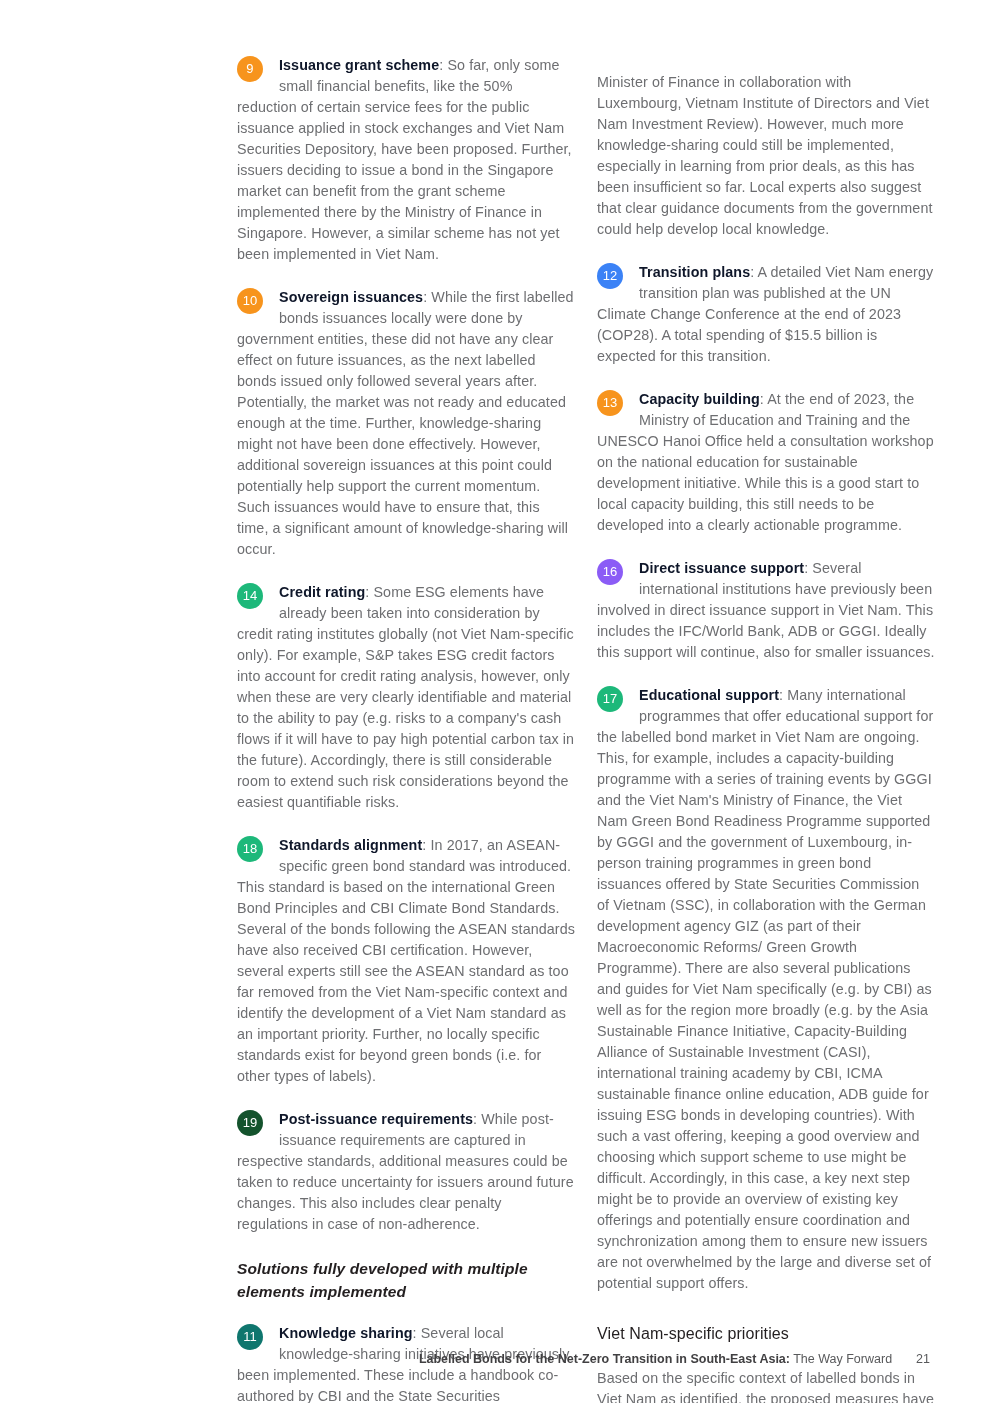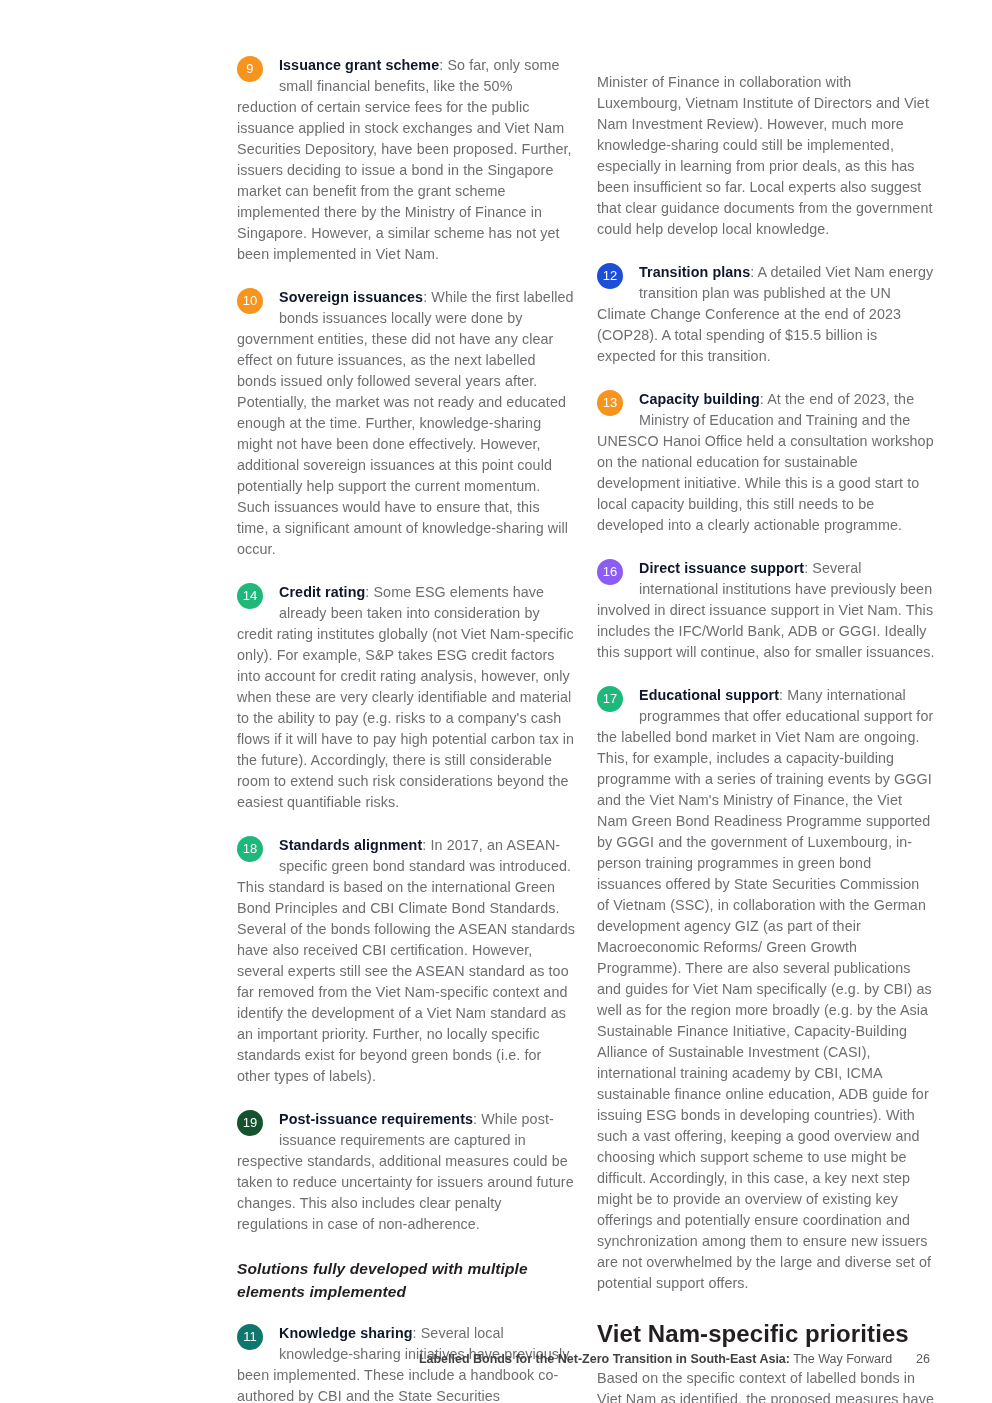--- a/index.html
+++ b/index.html
@@ -8,21 +8,21 @@
   .col{position:absolute;top:55px;width:338px;font-size:14.3px;line-height:21px;
        color:#6D6E71;letter-spacing:0.1px;text-align:left;}
   .col-left{left:237px;}
   .col-right{left:597px;}
   .item{margin:0 0 22px 0;}
   .badge{float:left;width:26px;height:26px;margin:1px 16px 9px 0;border-radius:50%;
          color:#ffffff;font-size:13px;line-height:26px;text-align:center;font-weight:normal;}
   .item-title{color:#0f172a;font-weight:bold;}
   .para{margin:17px 0 22px 0;}
   .sub-heading{font-weight:bold;color:#231F20;font-size:15.5px;line-height:23px;margin:0 0 20px 0;font-style:italic;}
-  .big-heading{font-weight:bold;color:#231F20;font-size:24px;line-height:28px;margin:26px 0 20px 0;}
+  .big-heading{font-weight:normal;color:#231F20;font-size:16px;line-height:28px;margin:26px 0 20px 0;}
   .footer{position:absolute;right:62px;bottom:36px;font-size:12.5px;line-height:16px;color:#58595B;white-space:nowrap;}
   .footer b{color:#414042;}
   .footer .page-num{margin-left:24px;}
 </style>
 </head>
 <body>
 
 <div class="page">
 
   <div class="col col-left">
@@ -53,21 +53,21 @@
       <span class="badge" style="background: #0f766e;">11</span><b class="item-title">Knowledge sharing</b><span>: Several local knowledge-sharing initiatives have previously been implemented. These include a handbook co-authored by CBI and the State Securities Commission of Viet Nam, as well as roundtable conferences and forums organized by local entities (e.g. by the Vietnamese</span>
     </div>
 
   </div>
 
   <div class="col col-right">
 
     <p class="para">Minister of Finance in collaboration with Luxembourg, Vietnam Institute of Directors and Viet Nam Investment Review). However, much more knowledge-sharing could still be implemented, especially in learning from prior deals, as this has been insufficient so far. Local experts also suggest that clear guidance documents from the government could help develop local knowledge.</p>
 
     <div class="item">
-      <span class="badge" style="background: #1d4ed8;">12</span><b class="item-title">Transition plans</b><span>: A detailed Viet Nam energy transition plan was published at the UN Climate Change Conference at the end of 2023 (COP28). A total spending of $15.5 billion is expected for this transition.</span>
+      <span class="badge" style="background: #3b82f6;">12</span><b class="item-title">Transition plans</b><span>: A detailed Viet Nam energy transition plan was published at the UN Climate Change Conference at the end of 2023 (COP28). A total spending of $15.5 billion is expected for this transition.</span>
     </div>
 
     <div class="item">
       <span class="badge" style="background: rgb(247, 148, 29);">13</span><b class="item-title">Capacity building</b><span>: At the end of 2023, the Ministry of Education and Training and the UNESCO Hanoi Office held a consultation workshop on the national education for sustainable development initiative. While this is a good start to local capacity building, this still needs to be developed into a clearly actionable programme.</span>
     </div>
 
     <div class="item">
       <span class="badge" style="background: #8b5cf6;">16</span><b class="item-title">Direct issuance support</b><span>: Several international institutions have previously been involved in direct issuance support in Viet Nam. This includes the IFC/World Bank, ADB or GGGI. Ideally this support will continue, also for smaller issuances.</span>
     </div>
 
@@ -75,16 +75,16 @@
       <span class="badge" style="background: rgb(29, 184, 122);">17</span><b class="item-title">Educational support</b><span>: Many international programmes that offer educational support for the labelled bond market in Viet Nam are ongoing. This, for example, includes a capacity-building programme with a series of training events by GGGI and the Viet Nam's Ministry of Finance, the Viet Nam Green Bond Readiness Programme supported by GGGI and the government of Luxembourg, in-person training programmes in green bond issuances offered by State Securities Commission of Vietnam (SSC), in collaboration with the German development agency GIZ (as part of their Macroeconomic Reforms/ Green Growth Programme). There are also several publications and guides for Viet Nam specifically (e.g. by CBI) as well as for the region more broadly (e.g. by the Asia Sustainable Finance Initiative, Capacity-Building Alliance of Sustainable Investment (CASI), international training academy by CBI, ICMA sustainable finance online education, ADB guide for issuing ESG bonds in developing countries). With such a vast offering, keeping a good overview and choosing which support scheme to use might be difficult. Accordingly, in this case, a key next step might be to provide an overview of existing key offerings and potentially ensure coordination and synchronization among them to ensure new issuers are not overwhelmed by the large and diverse set of potential support offers.</span>
     </div>
 
     <h2 class="big-heading">Viet Nam-specific priorities</h2>
 
     <p class="para">Based on the specific context of labelled bonds in Viet Nam as identified, the proposed measures have been reassessed to identify key next steps</p>
 
   </div>
 
   <div class="footer">
-    <b>Labelled Bonds for the Net-Zero Transition in South-East Asia:</b><span> The Way Forward</span><span class="page-num">26</span>
+    <b>Labelled Bonds for the Net-Zero Transition in South-East Asia:</b><span> The Way Forward</span><span class="page-num">21</span>
   </div>
 
 </div>
 
 </body></html>

